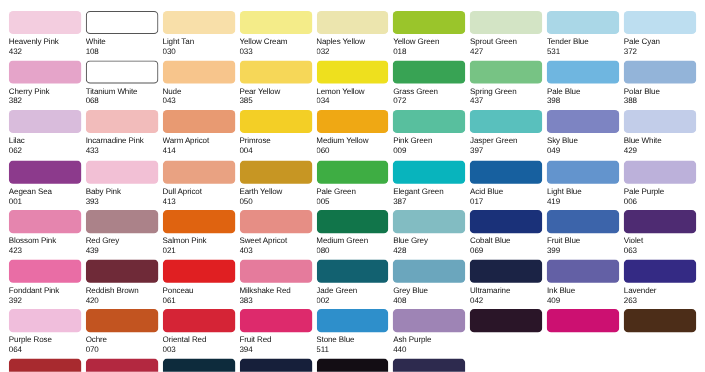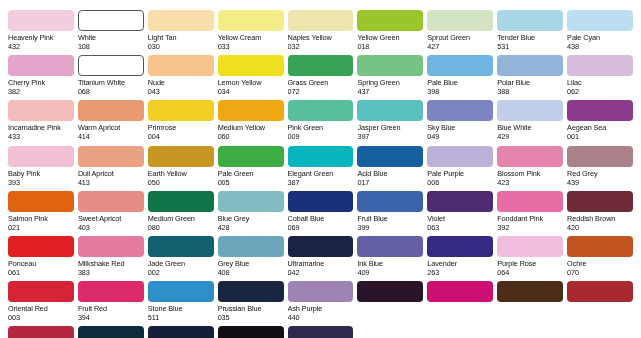--- a/index.html
+++ b/index.html
@@ -100,38 +100,43 @@
       <div class="code">427</div>
     </div>
     <div class="cell">
       <div class="swatch" style="background: rgb(170, 215, 231);"></div>
       <div class="label">Tender Blue</div>
       <div class="code">531</div>
     </div>
     <div class="cell">
       <div class="swatch" style="background: rgb(189, 222, 240);"></div>
       <div class="label">Pale Cyan</div>
-      <div class="code">438</div>
+      <div class="code">372</div>
     </div>
     <div class="cell">
       <div class="swatch" style="background: rgb(229, 164, 201);"></div>
       <div class="label">Cherry Pink</div>
       <div class="code">382</div>
     </div>
     <div class="cell">
       <div class="swatch outlined" style="background: rgb(255, 255, 255);"></div>
       <div class="label">Titanium White</div>
       <div class="code">068</div>
     </div>
     <div class="cell">
       <div class="swatch" style="background: rgb(247, 197, 140);"></div>
       <div class="label">Nude</div>
       <div class="code">043</div>
     </div>
     <div class="cell">
+      <div class="swatch" style="background: rgb(246, 215, 88);"></div>
+      <div class="label">Pear Yellow</div>
+      <div class="code">385</div>
+    </div>
+    <div class="cell">
       <div class="swatch" style="background: rgb(238, 224, 30);"></div>
       <div class="label">Lemon Yellow</div>
       <div class="code">034</div>
     </div>
     <div class="cell">
       <div class="swatch" style="background: rgb(56, 163, 84);"></div>
       <div class="label">Grass Green</div>
       <div class="code">072</div>
     </div>
     <div class="cell">
@@ -223,20 +228,25 @@
       <div class="swatch" style="background: rgb(8, 180, 189);"></div>
       <div class="label">Elegant Green</div>
       <div class="code">387</div>
     </div>
     <div class="cell">
       <div class="swatch" style="background: rgb(23, 96, 159);"></div>
       <div class="label">Acid Blue</div>
       <div class="code">017</div>
     </div>
     <div class="cell">
+      <div class="swatch" style="background: rgb(99, 148, 205);"></div>
+      <div class="label">Light Blue</div>
+      <div class="code">419</div>
+    </div>
+    <div class="cell">
       <div class="swatch" style="background: rgb(188, 177, 218);"></div>
       <div class="label">Pale Purple</div>
       <div class="code">006</div>
     </div>
     <div class="cell">
       <div class="swatch" style="background: rgb(229, 133, 174);"></div>
       <div class="label">Blossom Pink</div>
       <div class="code">423</div>
     </div>
     <div class="cell">
@@ -343,25 +353,20 @@
       <div class="swatch" style="background: rgb(221, 42, 108);"></div>
       <div class="label">Fruit Red</div>
       <div class="code">394</div>
     </div>
     <div class="cell">
       <div class="swatch" style="background: rgb(46, 143, 203);"></div>
       <div class="label">Stone Blue</div>
       <div class="code">511</div>
     </div>
     <div class="cell">
-      <div class="swatch" style="background: rgb(26, 37, 64);"></div>
-      <div class="label">Prussian Blue</div>
-      <div class="code">035</div>
-    </div>
-    <div class="cell">
       <div class="swatch" style="background: rgb(158, 132, 181);"></div>
       <div class="label">Ash Purple</div>
       <div class="code">440</div>
     </div>
     <div class="cell">
       <div class="swatch" style="background: rgb(42, 21, 40);"></div>
     </div>
     <div class="cell">
       <div class="swatch" style="background: rgb(204, 16, 113);"></div>
     </div>

